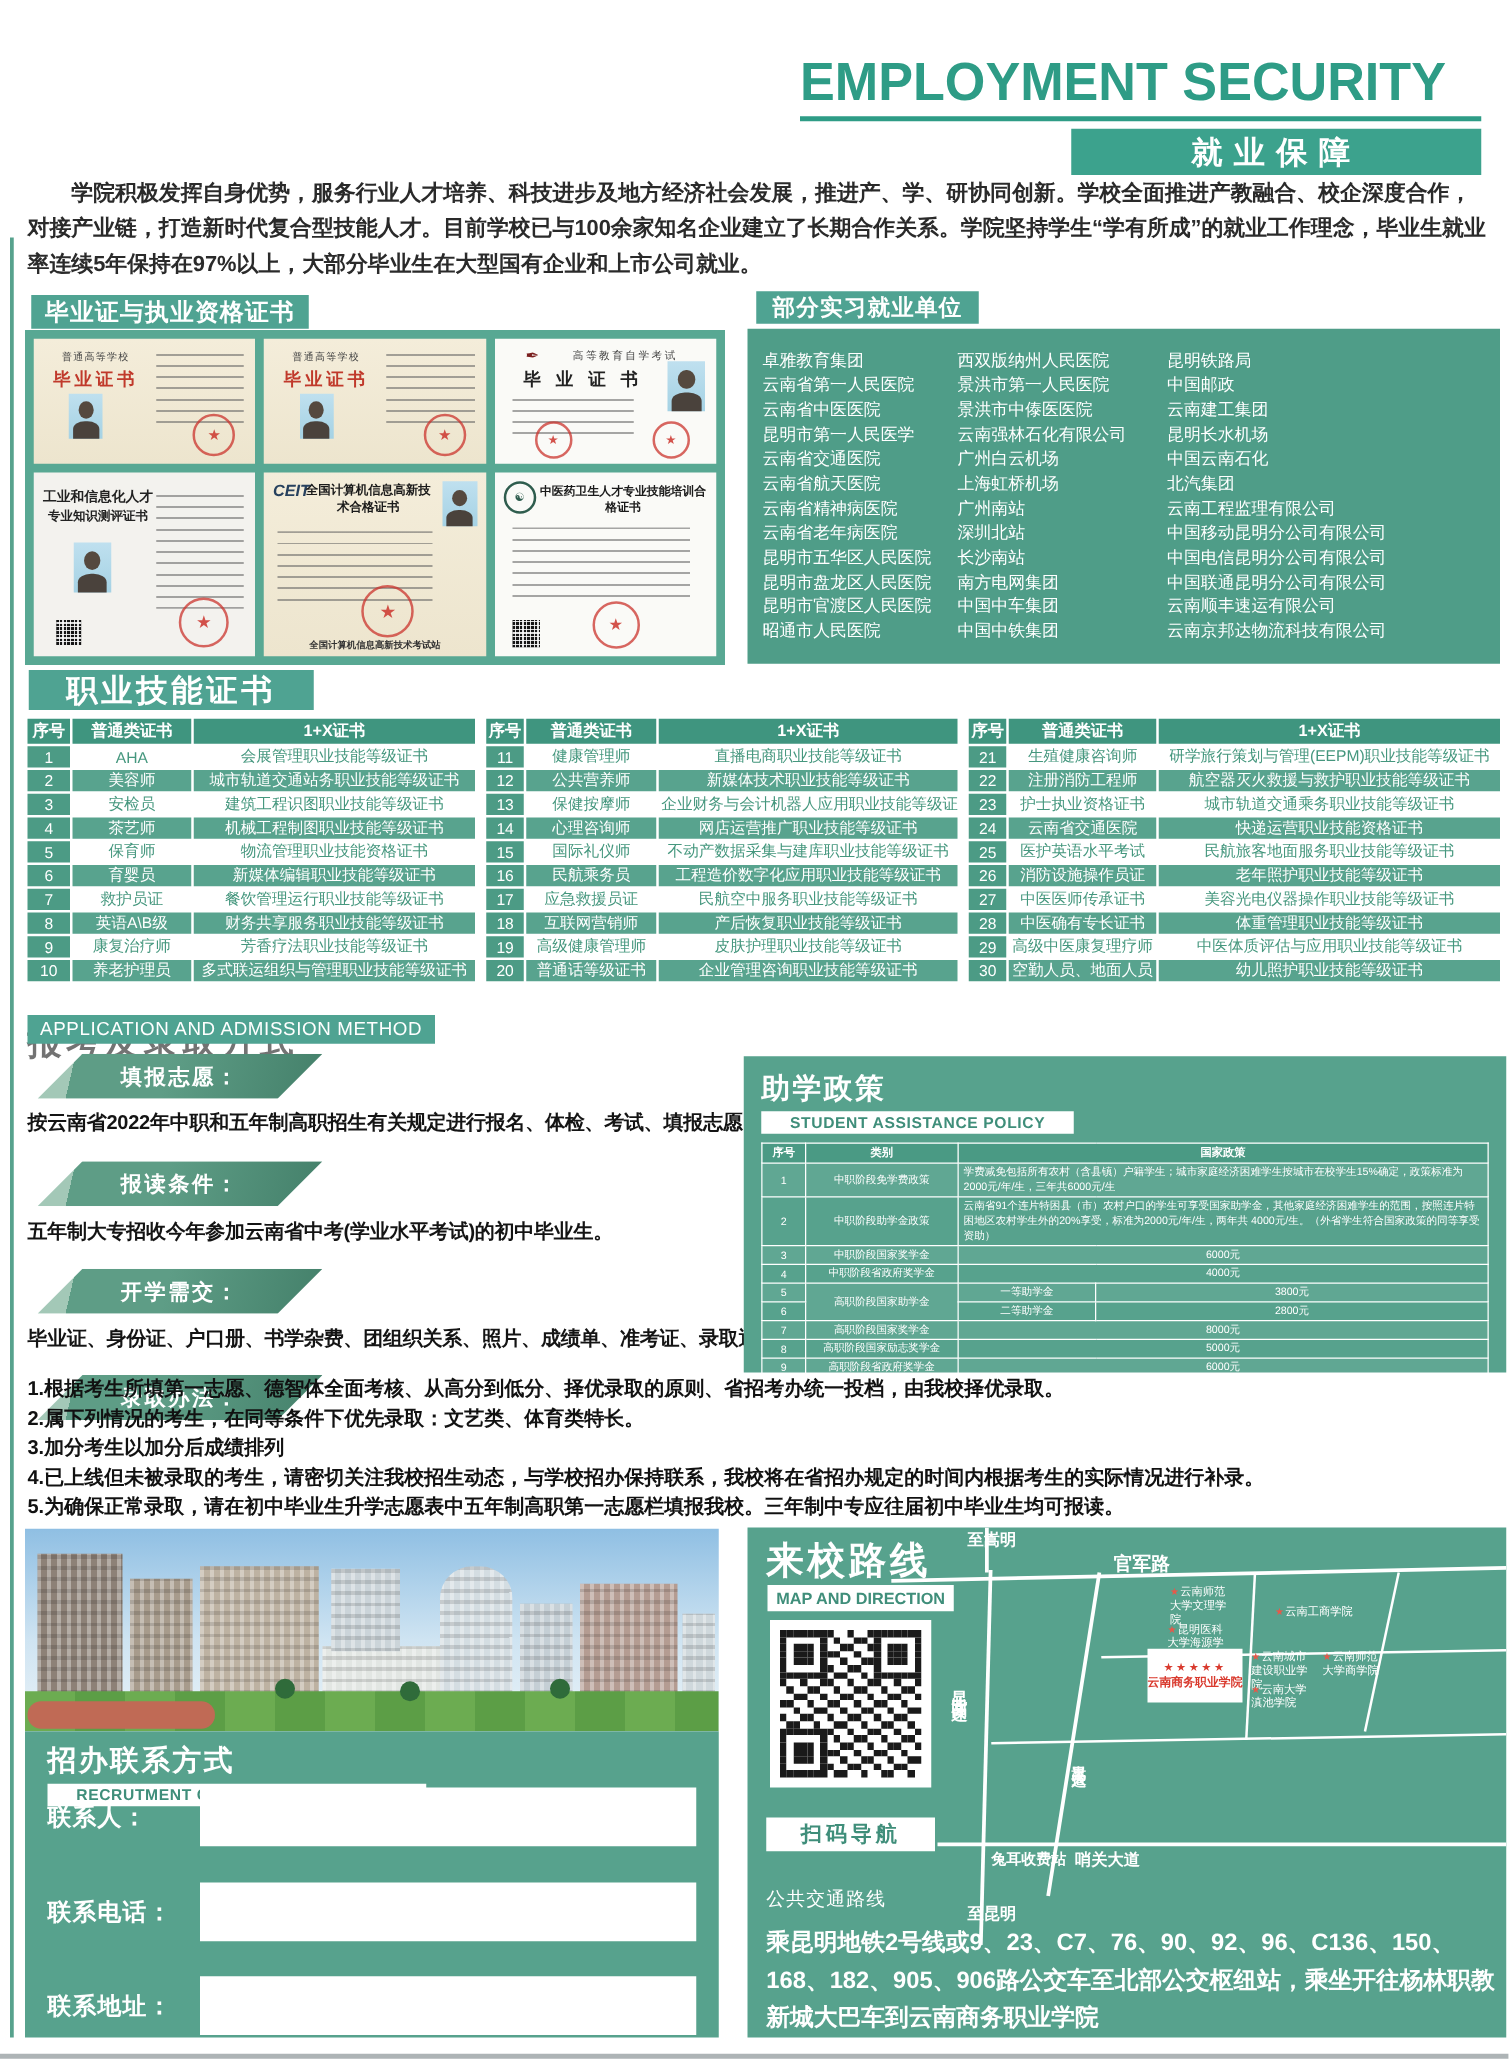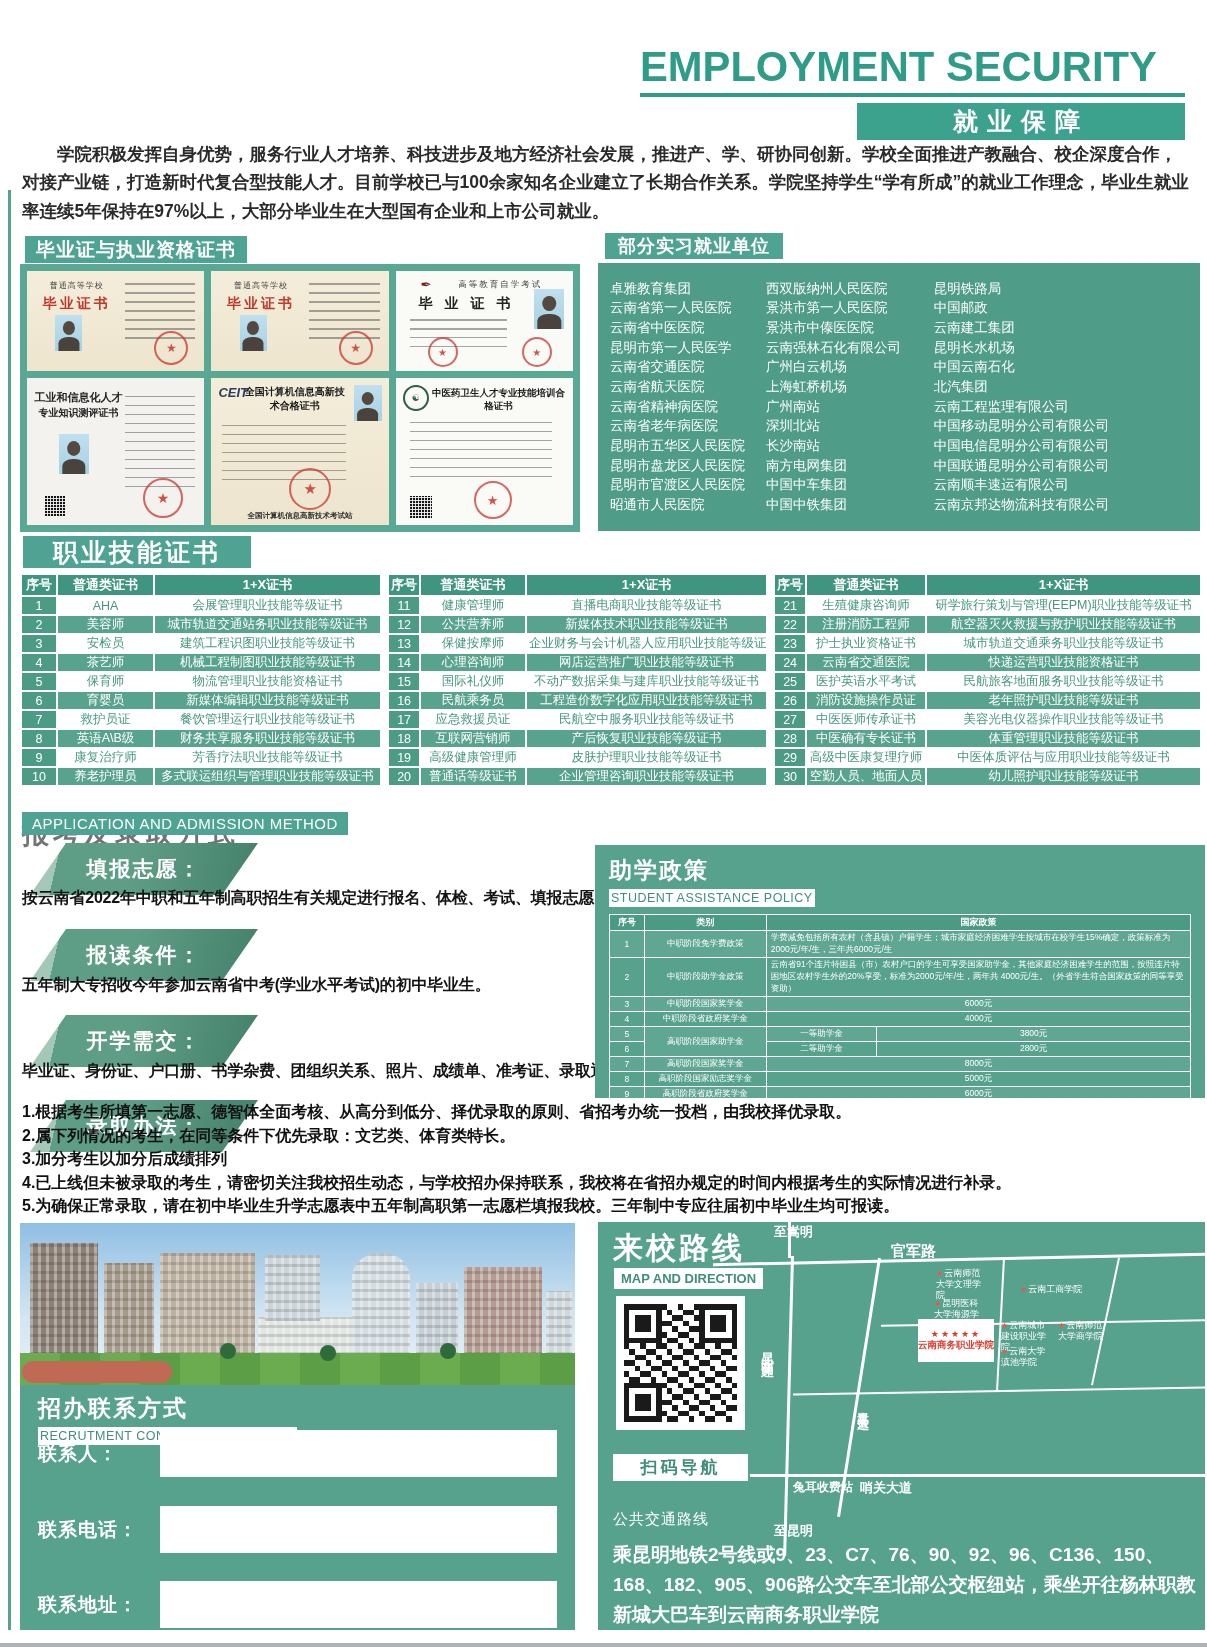--- a/index.html
+++ b/index.html
@@ -55,31 +55,31 @@
   .skl td.no{background:#4C9B85;color:#fff;}
   .skl tr:not(.h):nth-child(even) td.a,.skl tr:not(.h):nth-child(even) td.b{background:#fff;color:#45977E;}
   .skl tr:not(.h):nth-child(odd) td.a,.skl tr:not(.h):nth-child(odd) td.b{background:#58A38E;color:#fff;}
   .t1{width:363px}.t1 .w1{width:34px}.t1 .w2{width:95px}
   .t2{width:382px}.t2 .w1{width:30px}.t2 .w2{width:104px}
   .t3{width:430px}.t3 .w1{width:30px}.t3 .w2{width:118px}
   
   .app-title{position:absolute;left:22px;top:772px;font-size:27px;font-weight:bold;color:#737373;letter-spacing:4px;margin-top:44px;}
   .app-sub{position:absolute;left:22px;top:812px;background:#4FA392;color:#fff;font-weight:normal;
            font-size:15px;padding:3px 10px;letter-spacing:.5px;}
-  .ribbon{position:absolute;left:30px;width:228px;height:52px;display:flex;align-items:center;justify-content:center;
-          color:#fff;font-size:21px;font-weight:bold;letter-spacing:2px;
+  .ribbon{position:absolute;left:30px;width:228px;height:36px;display:flex;align-items:center;justify-content:center;
+          color:#fff;font-size:17px;font-weight:bold;letter-spacing:2px;
           background:linear-gradient(103deg,#A3C8B7 0 13%,#5E9D86 13% 45%,#44806A 100%);
           clip-path:polygon(36px 0,100% 0,calc(100% - 36px) 100%,0 100%);}
   .step-text{position:absolute;left:22px;font-size:16px;font-weight:bold;color:#141414;white-space:nowrap;letter-spacing:-.2px;}
   
   .policy-panel{position:absolute;left:595px;top:845px;width:610px;height:253px;background:#57A28D;
                 box-sizing:border-box;padding:10px 14px;}
   .policy-title{color:#fff;font-size:23px;font-weight:bold;letter-spacing:2px;}
-  .white-tag{display:inline-block;background:#fff;color:#3F8E7A;font-weight:normal;font-size:12.5px;
-             padding:2px 2px;margin-top:3px;letter-spacing:.5px;}
+  .white-tag{display:inline-block;background:#fff;color:#3F8E7A;font-weight:bold;font-size:12.5px;
+             padding:2px 23px;margin-top:3px;letter-spacing:.5px;}
   .pol{width:100%;border-collapse:collapse;margin-top:7px;color:#fff;font-size:8.5px;table-layout:fixed;}
   .pol td{border:1.2px solid #fff;text-align:center;padding:1px 4px;height:12px;overflow:hidden;}
   .pol tr.ph td{background:#4A9A84;font-weight:bold;font-size:9px;}
   .pol td.just{text-align:left;}
   .pol tr:nth-child(even) td{background:rgba(255,255,255,.06);}
   
   .rules{position:absolute;left:22px;top:1100px;width:1180px;font-size:16px;font-weight:bold;
          color:#111;line-height:23.5px;}
   
   .campus{position:absolute;left:20px;top:1223px;width:555px;height:162px;overflow:hidden;

